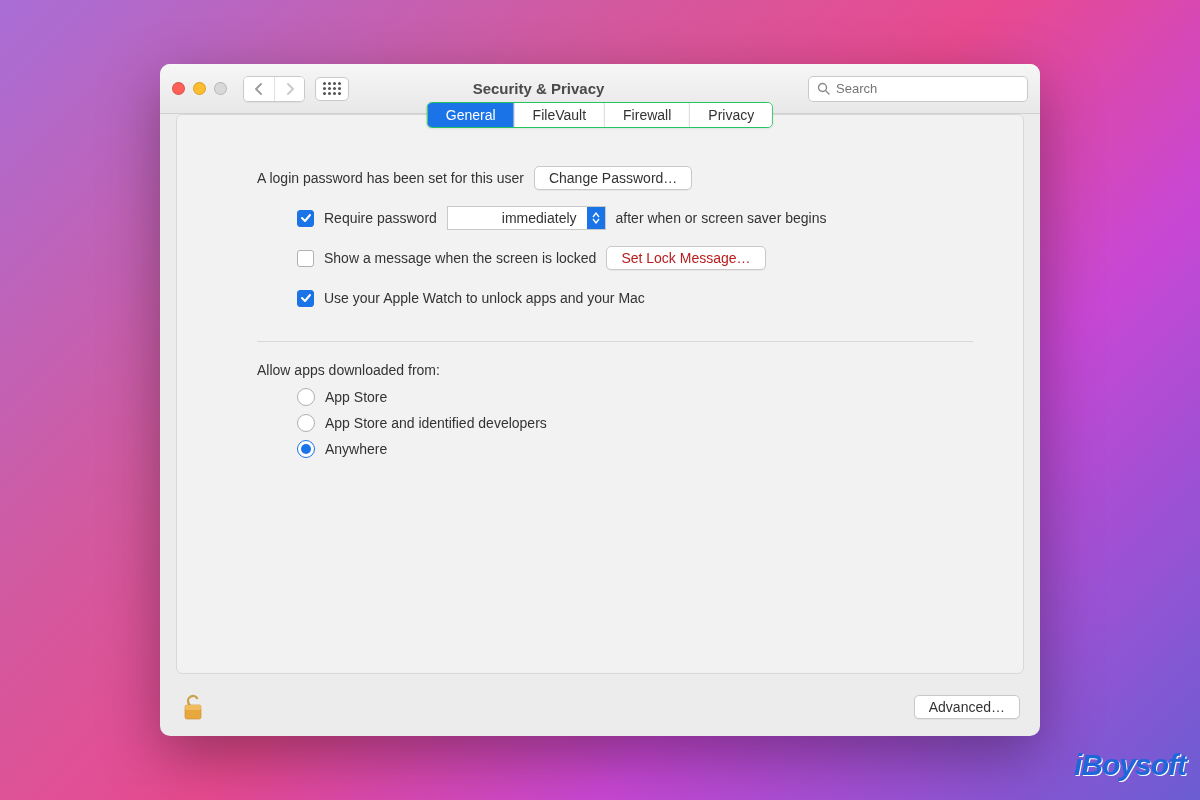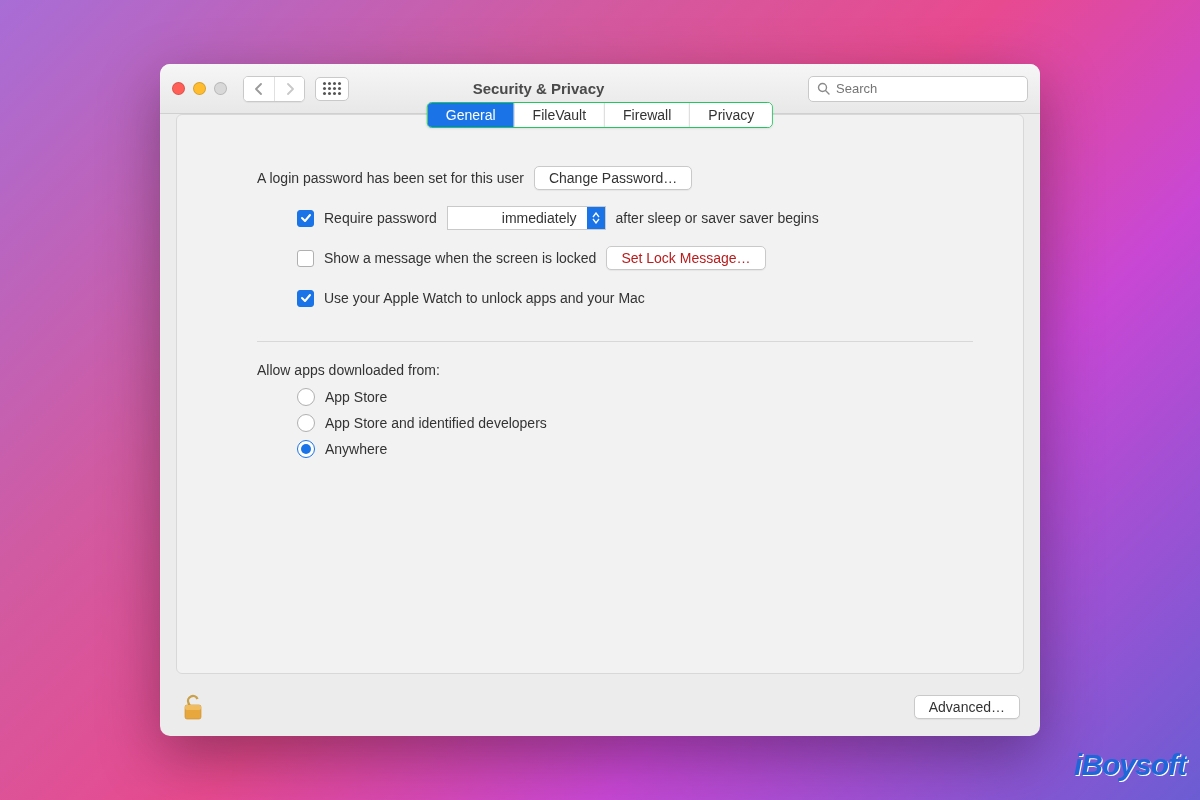--- a/index.html
+++ b/index.html
@@ -191,21 +191,21 @@
             <span>immediately</span>
             <div class="caret">
               <svg width="8" height="6" viewBox="0 0 8 6">
                   <path d="M1 5 L4 1 L7 5" stroke="#fff" stroke-width="1.3" fill="none"></path>
                 </svg>
               <svg width="8" height="6" viewBox="0 0 8 6">
                   <path d="M1 1 L4 5 L7 1" stroke="#fff" stroke-width="1.3" fill="none"></path>
                 </svg>
             </div>
           </div>
-          <span>after sleep or saver saver begins</span>
+          <span>after when or screen saver begins</span>
         </div>
 
         <div class="row indent">
           <div class="chk"></div>
           <span>Show a message when the screen is locked</span>
           <button class="mac-btn disabled">Set Lock Message…</button>
         </div>
 
         <div class="row indent">
           <div class="chk checked">

